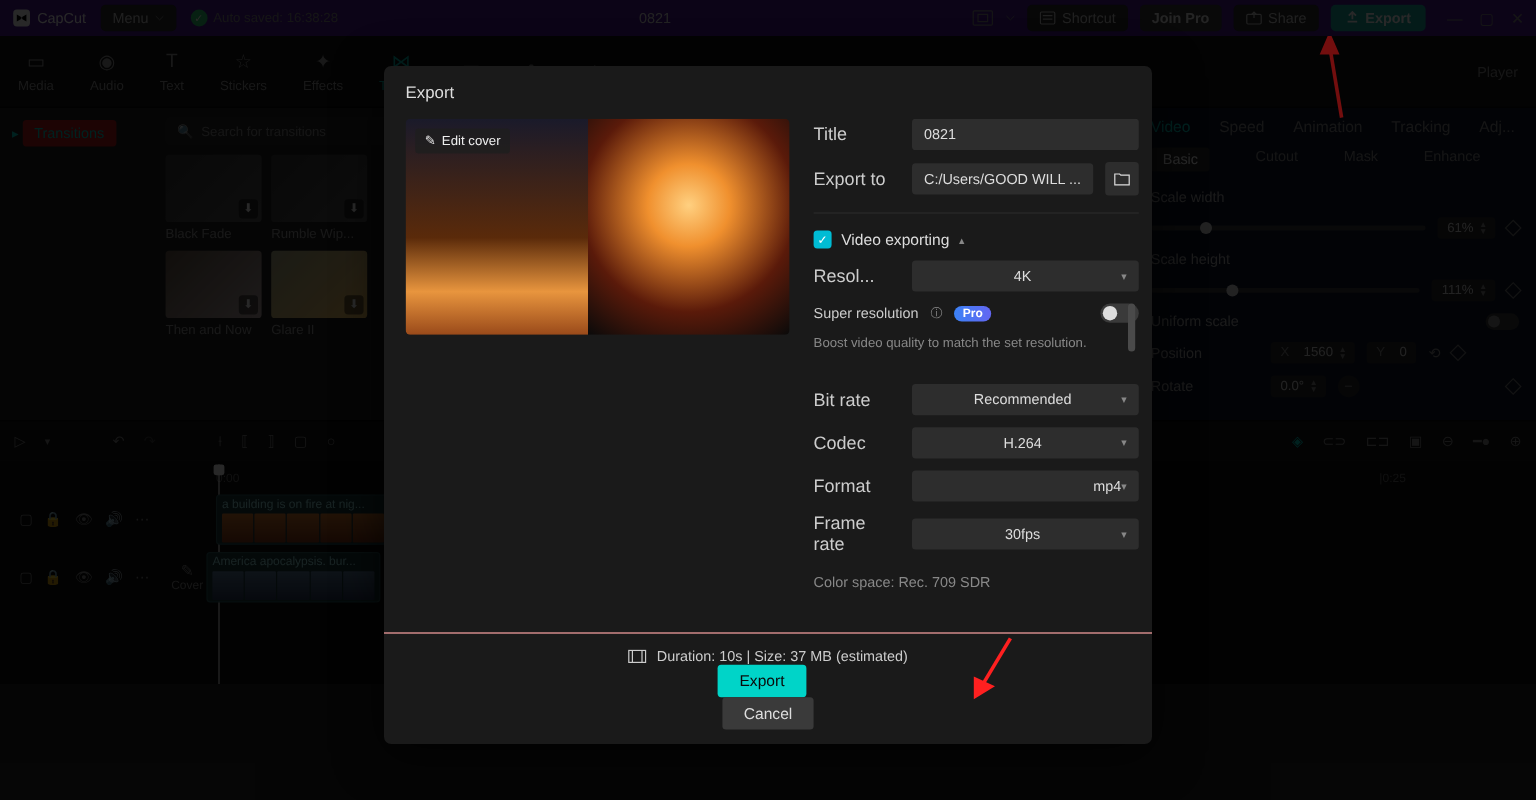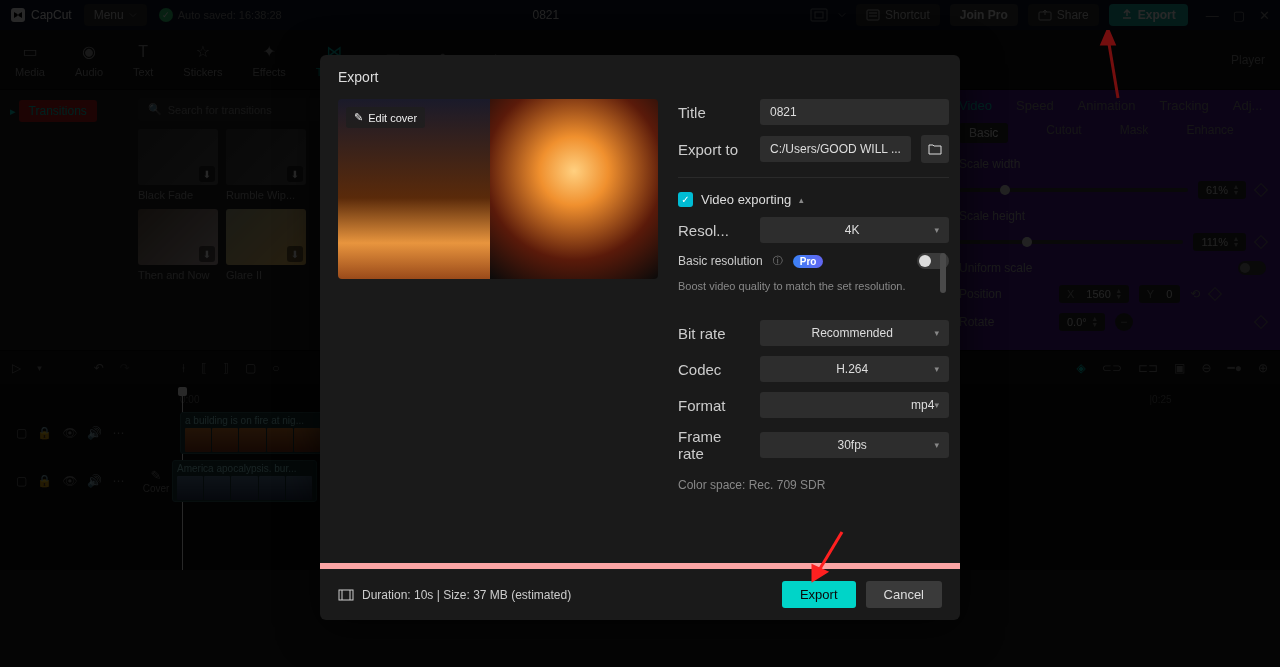--- a/index.html
+++ b/index.html
@@ -1,20 +1,20 @@
 <!DOCTYPE html>
 <html><head>
 <meta charset="utf-8">
 <style>
 * { margin: 0; padding: 0; box-sizing: border-box; font-family: -apple-system, BlinkMacSystemFont, "Segoe UI", Arial, sans-serif; }
 body { background: #0d0d0d; width: 1280px; height: 667px; overflow: hidden; color: #ccc; position: relative; font-size: 12px; }
 .dim { filter: brightness(0.35); }
 
 
-.topbar { height: 30px; display: flex; align-items: center; padding: 0 10px; gap: 12px; background: #0f172a; }
+.topbar { height: 30px; display: flex; align-items: center; padding: 0 10px; gap: 12px; background: #4c1d95; }
 .logo { display: flex; align-items: center; gap: 5px; color: #fff; font-weight: 500; }
 .menu-btn { background: #2d2d2d; color: #ccc; padding: 4px 10px; border-radius: 4px; display: flex; align-items: center; gap: 5px; }
 .chev { width: 8px; height: 8px; }
 .autosaved { display: flex; align-items: center; gap: 5px; color: #888; font-size: 11px; }
 .check-mark { width: 14px; height: 14px; border-radius: 50%; background: #2ecc71; display: flex; align-items: center; justify-content: center; color: #fff; font-size: 9px; }
 .topbar-center { flex: 1; text-align: center; color: #ddd; }
 .topbar-right { display: flex; align-items: center; gap: 10px; }
 .top-btn { padding: 4px 10px; background: #2d2d2d; border-radius: 4px; display: flex; align-items: center; gap: 5px; color: #ccc; }
 .joinpro { background: #3a3a3a; font-weight: 600; color: #e8e8e8; }
 .export-top { background: #1aaba3; color: #fff; font-weight: 600; padding: 4px 12px; }
@@ -35,21 +35,21 @@
 .search-box { background: #2a2a2a; padding: 5px 10px; border-radius: 4px; color: #888; margin-bottom: 8px; display: flex; align-items: center; gap: 6px; font-size: 11px; }
 .thumb-row { display: flex; gap: 8px; margin-bottom: 8px; }
 .thumb { width: 80px; }
 .thumb-img { width: 80px; height: 56px; background: linear-gradient(135deg,#3a3a3a,#555); border-radius: 3px; position: relative; }
 .thumb-img.face { background: linear-gradient(135deg,#6a5a4a,#baa); }
 .thumb-img.yellow { background: linear-gradient(135deg,#aa8, #ffcc66); }
 .dl-icon { position: absolute; bottom: 3px; right: 3px; background: rgba(0,0,0,0.5); border-radius: 3px; width: 16px; height: 16px; display:flex; align-items:center; justify-content:center; color:#fff; font-size:10px; }
 .thumb-label { color: #999; font-size: 11px; margin-top: 4px; white-space: nowrap; overflow: hidden; text-overflow: ellipsis; }
 
 
-.right-panel { flex: 1; background: #4c1d95; padding: 8px 14px; }
+.right-panel { flex: 1; background: #0f172a; padding: 8px 14px; }
 .rp-tabs { display: flex; gap: 24px; margin-bottom: 10px; font-size: 13px; color: #888; }
 .rp-tab.active { color: #00d4c8; }
 .rp-subtabs { display: flex; gap: 38px; margin-bottom: 14px; font-size: 12px; color: #888; }
 .rp-subtab.active { background: #2d2d2d; color: #fff; padding: 3px 10px; border-radius: 3px; }
 .rp-row { display: flex; align-items: center; margin-bottom: 10px; gap: 10px; }
 .rp-label { color: #aaa; font-size: 12px; flex: 0 0 90px; }
 .slider { height: 4px; background: #3a3a3a; border-radius: 2px; flex: 1; position: relative; }
 .slider-thumb { width: 10px; height: 10px; background: #ddd; border-radius: 50%; position: absolute; top: -3px; }
 .val-box { background: #2a2a2a; padding: 3px 8px; border-radius: 3px; color: #ddd; font-size: 11px; display: flex; align-items: center; gap: 6px; }
 .stepper { color: #888; font-size: 8px; display: flex; flex-direction: column; line-height: 6px; }
@@ -90,21 +90,21 @@
 .sep { height: 0; border-top: 1px solid #2a2a2a; margin: 4px 0; }
 .sect-head { display: flex; align-items: center; gap: 8px; color: #ddd; font-size: 13px; font-weight: 500; }
 .checkbox { width: 15px; height: 15px; background: #00bcd4; border-radius: 3px; display: flex; align-items: center; justify-content: center; color: #fff; font-size: 10px; }
 .dropdown { background: #2d2d2d; padding: 6px 10px; border-radius: 3px; color: #ddd; font-size: 12px; display: flex; align-items: center; justify-content: space-between; flex: 1; }
 .dropdown .chev-d { color: #888; font-size: 9px; }
 .pro-tag { background: linear-gradient(90deg,#3b82f6,#6366f1); color: #fff; padding: 1px 7px; border-radius: 8px; font-size: 10px; font-weight: 600; }
 .toggle-md { width: 32px; height: 16px; background: #3a3a3a; border-radius: 8px; position: relative; }
 .toggle-md::after { content:''; position:absolute; width: 12px; height: 12px; background: #ddd; border-radius: 50%; top: 2px; left: 2px; }
 .help-text { color: #888; font-size: 11px; line-height: 1.4; }
 .cs-text { color: #888; font-size: 12px; margin-top: 6px; }
-.modal-footer { border-top: 6px solid #fca5a5; padding: 12px 18px; display: flex; align-items: center; }
+.modal-footer { border-top: 1px solid #fca5a5; padding: 12px 18px; display: flex; align-items: center; flex-direction: column; }
 .duration-info { display: flex; align-items: center; gap: 8px; color: #ccc; font-size: 12px; flex: 1; }
 .btn { padding: 6px 18px; border-radius: 3px; font-size: 13px; }
 .btn-export { background: #00d4c8; color: #0a0a0a; font-weight: 500; margin-right: 10px; }
 .btn-cancel { background: #3a3a3a; color: #ddd; }
 .scrollbar-v { position: absolute; right: 14px; top: 198px; width: 6px; height: 40px; background: #4a4a4a; border-radius: 3px; }
 .arrow-red { position: absolute; stroke: #ff2020; stroke-width: 3; fill: #ff2020; }
 </style>
 </head>
 <body>
 
@@ -437,21 +437,21 @@
         <span style="color:#888;font-size:9px">▴</span>
       </div>
       <div class="form-row">
         <span class="form-label">Resol...</span>
         <div class="dropdown">
             <span style="flex:1;text-align:center">4K</span>
             <span class="chev-d">▾</span>
           </div>
       </div>
       <div class="form-row">
-        <span style="color:#ccc">Basic resolution</span>
+        <span style="color:#ccc">Super resolution</span>
         <span style="color:#888;font-size:10px">ⓘ</span>
         <span class="pro-tag">Pro</span>
         <div style="flex:1"></div>
         <div class="toggle-md"></div>
       </div>
       <div class="help-text">Boost video quality to match the set resolution.</div>
       <div style="height:6px"></div>
       <div class="form-row">
         <span class="form-label">Bit rate</span>
         <div class="dropdown">

